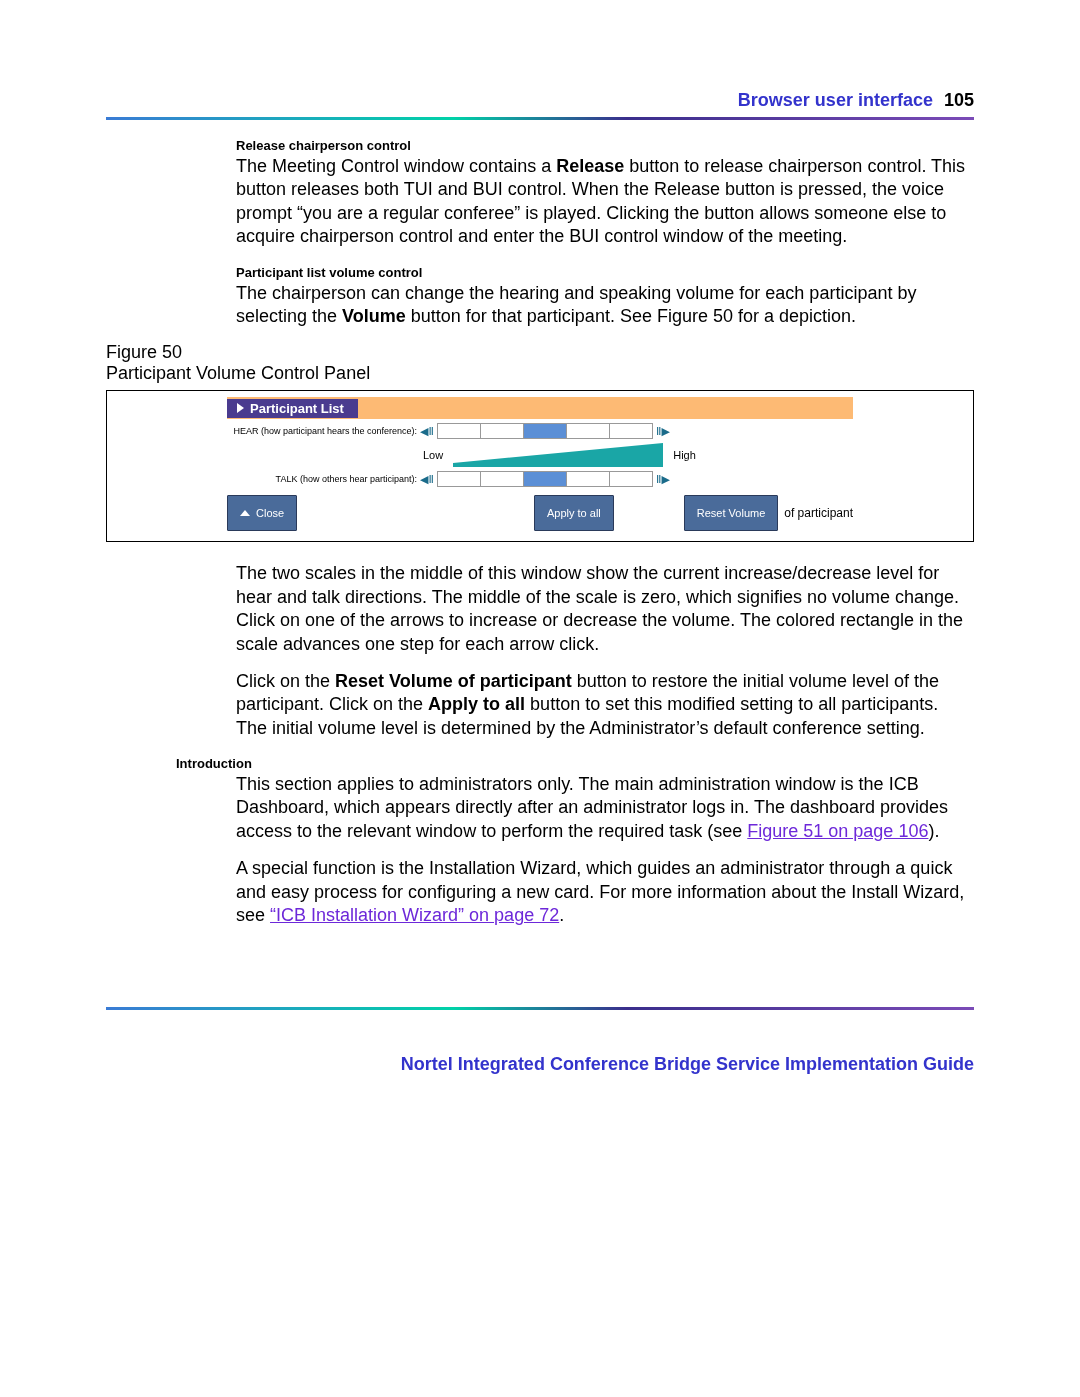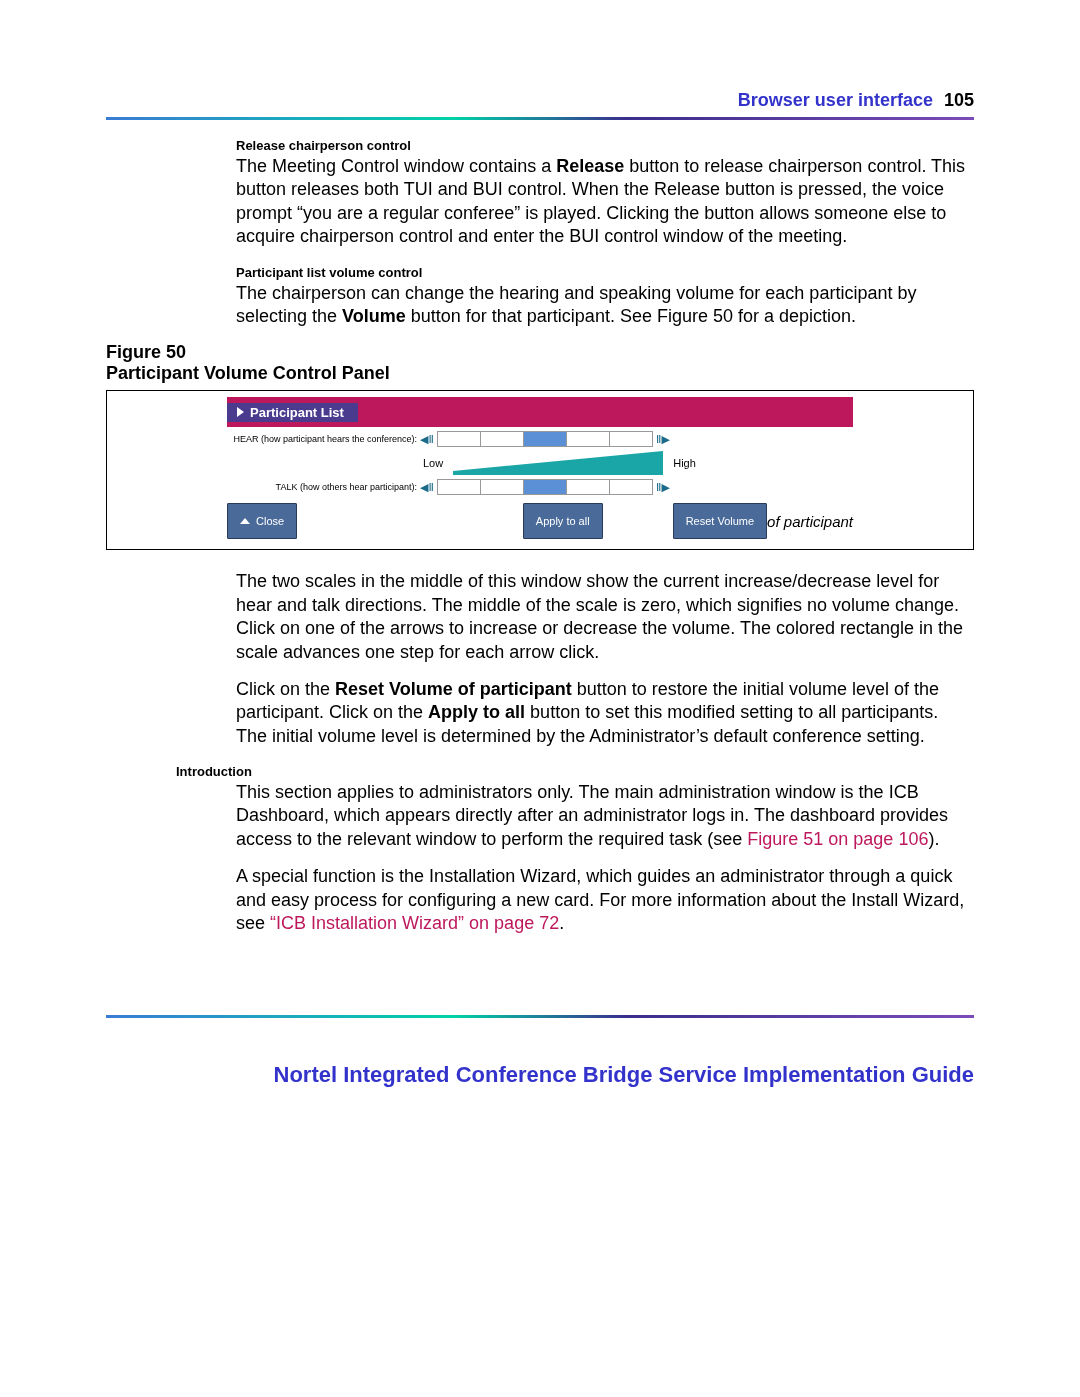--- a/index.html
+++ b/index.html
@@ -25,54 +25,54 @@
   .hr-top, .hr-bottom {
     height: 3px;
     background: linear-gradient(to right, #3a7bd5, #00d2a8 40%, #3a2e8c 60%, #7b4bb7);
     margin-bottom: 18px;
   }
   .hr-bottom { margin-top: 80px; margin-bottom: 8px; }
   .indent1 { margin-left: 130px; }
   .indent0 { margin-left: 70px; }
   h3 { font-size: 13px; font-weight: bold; margin: 16px 0 2px 0; }
   p { margin: 2px 0 14px 0; line-height: 1.3; }
-  .fig-label { font-weight: bold; margin-left: 0; margin-top: 14px; margin-bottom: 2px; }
+  .fig-label { font-weight: normal; margin-left: 0; margin-top: 14px; margin-bottom: 2px; }
   .h2-section {
     color: #3333cc;
     font-weight: bold;
     font-size: 22px;
     margin-top: 28px;
     margin-bottom: 2px;
   }
-  .link { color: #be185d; }
+  .link { color: #6d28d9; text-decoration: underline; }
   .footer {
     text-align: right;
     color: #3333cc;
     font-weight: bold;
-    font-size: 22px;
+    font-size: 18px;
     margin-top: 44px;
   }
 
   
   .figure50 {
     border: 1px solid #000;
     padding: 6px 10px 10px 10px;
     margin-top: 6px;
   }
   .panel-inner {
     margin-left: 110px;
     margin-right: 110px;
     font-family: Verdana, Geneva, sans-serif;
     font-size: 11px;
   }
   .titlebar {
-    background: #be185d;
+    background: #fdba74;
     display: flex;
     align-items: center;
-    height: 30px;
+    height: 22px;
   }
   .titlebar .tab {
     background: #4a3b8f;
     color: #fff;
     font-weight: bold;
     font-size: 13px;
     padding: 2px 14px 2px 10px;
     display: flex;
     align-items: center;
   }
@@ -123,21 +123,21 @@
     border: 1px solid #2a3a5a;
     display: flex; align-items: center; gap: 6px;
     border-radius: 1px;
   }
   .btn .up-tri {
     width: 0; height: 0;
     border-left: 5px solid transparent;
     border-right: 5px solid transparent;
     border-bottom: 6px solid #fff;
   }
-  .of-part { font-size: 15px; color: #000; font-style: italic; }
+  .of-part { font-size: 12px; margin-left: 6px; color: #000; }
 </style>
 </head>
 <body>
 
 <div class="page">
   <div class="running-header">
     <span class="sec-name">Browser user interface</span>
     <span class="pg-num">105</span>
   </div>
   <div class="hr-top"></div>

